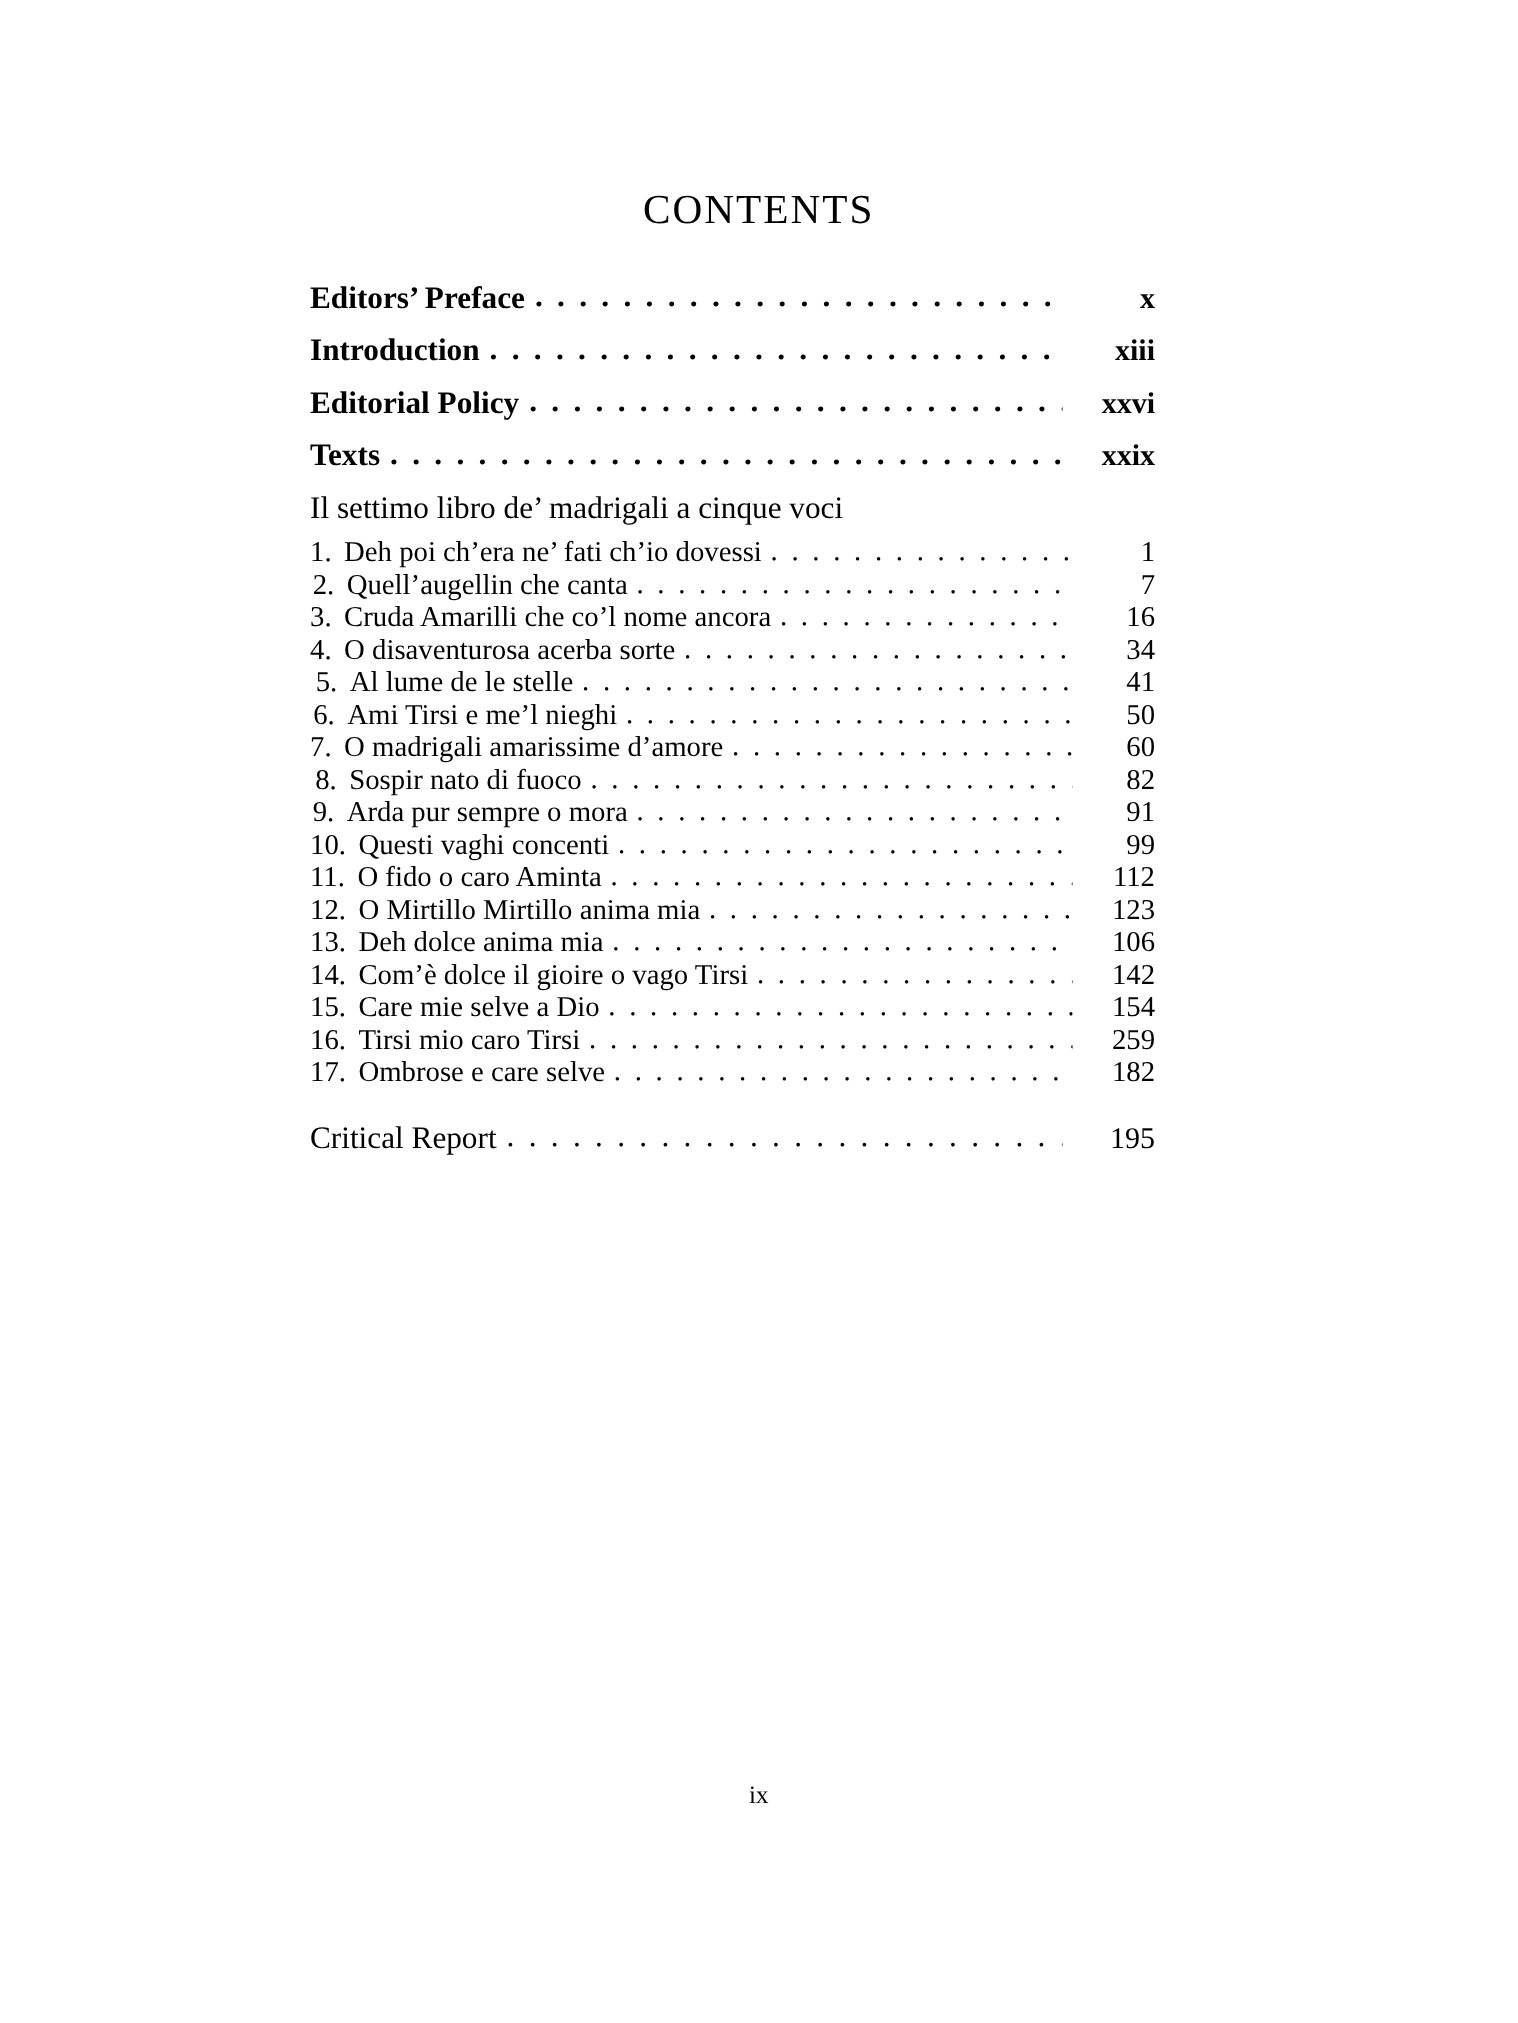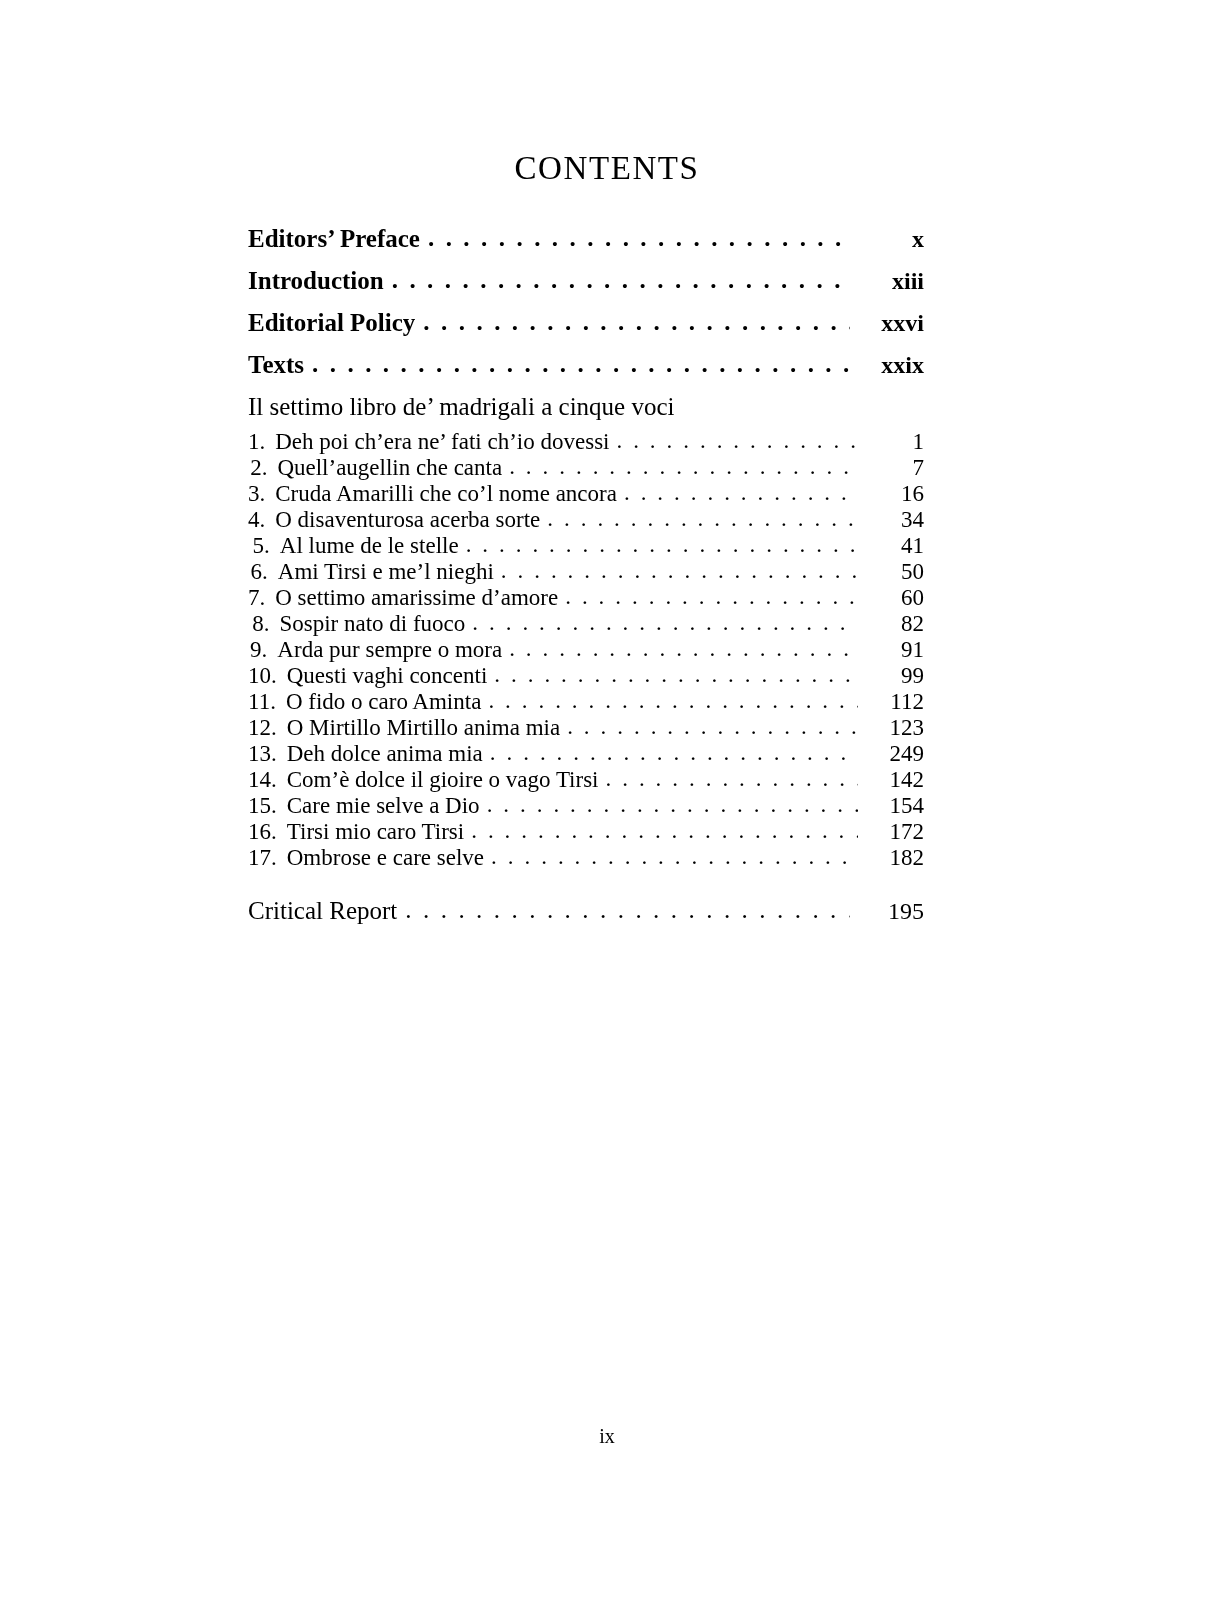--- a/index.html
+++ b/index.html
@@ -194,21 +194,21 @@
         <span class="mad-page">41</span>
       </li>
       <li class="mad-row">
         <span class="mad-num">6.</span>
         <span class="mad-title">Ami Tirsi e me’l nieghi</span>
         <span class="mad-leader">. . . . . . . . . . . . . . . . . . . . . . . . . . . . . . . . . . . . . . . . . . . . . . . . . . . . . . . . . . . . . . . . . . . . . . . . . . . .</span>
         <span class="mad-page">50</span>
       </li>
       <li class="mad-row">
         <span class="mad-num">7.</span>
-        <span class="mad-title">O settimo amarissime d’amore</span>
+        <span class="mad-title">O madrigali amarissime d’amore</span>
         <span class="mad-leader">. . . . . . . . . . . . . . . . . . . . . . . . . . . . . . . . . . . . . . . . . . . . . . . . . . . . . . . . . . . . . . . . . . . . . . . . . . . .</span>
         <span class="mad-page">60</span>
       </li>
       <li class="mad-row">
         <span class="mad-num">8.</span>
         <span class="mad-title">Sospir nato di fuoco</span>
         <span class="mad-leader">. . . . . . . . . . . . . . . . . . . . . . . . . . . . . . . . . . . . . . . . . . . . . . . . . . . . . . . . . . . . . . . . . . . . . . . . . . . .</span>
         <span class="mad-page">82</span>
       </li>
       <li class="mad-row">
@@ -232,39 +232,39 @@
       <li class="mad-row">
         <span class="mad-num">12.</span>
         <span class="mad-title">O Mirtillo Mirtillo anima mia</span>
         <span class="mad-leader">. . . . . . . . . . . . . . . . . . . . . . . . . . . . . . . . . . . . . . . . . . . . . . . . . . . . . . . . . . . . . . . . . . . . . . . . . . . .</span>
         <span class="mad-page">123</span>
       </li>
       <li class="mad-row">
         <span class="mad-num">13.</span>
         <span class="mad-title">Deh dolce anima mia</span>
         <span class="mad-leader">. . . . . . . . . . . . . . . . . . . . . . . . . . . . . . . . . . . . . . . . . . . . . . . . . . . . . . . . . . . . . . . . . . . . . . . . . . . .</span>
-        <span class="mad-page">249</span>
+        <span class="mad-page">106</span>
       </li>
       <li class="mad-row">
         <span class="mad-num">14.</span>
         <span class="mad-title">Com’è dolce il gioire o vago Tirsi</span>
         <span class="mad-leader">. . . . . . . . . . . . . . . . . . . . . . . . . . . . . . . . . . . . . . . . . . . . . . . . . . . . . . . . . . . . . . . . . . . . . . . . . . . .</span>
         <span class="mad-page">142</span>
       </li>
       <li class="mad-row">
         <span class="mad-num">15.</span>
         <span class="mad-title">Care mie selve a Dio</span>
         <span class="mad-leader">. . . . . . . . . . . . . . . . . . . . . . . . . . . . . . . . . . . . . . . . . . . . . . . . . . . . . . . . . . . . . . . . . . . . . . . . . . . .</span>
         <span class="mad-page">154</span>
       </li>
       <li class="mad-row">
         <span class="mad-num">16.</span>
         <span class="mad-title">Tirsi mio caro Tirsi</span>
         <span class="mad-leader">. . . . . . . . . . . . . . . . . . . . . . . . . . . . . . . . . . . . . . . . . . . . . . . . . . . . . . . . . . . . . . . . . . . . . . . . . . . .</span>
-        <span class="mad-page">172</span>
+        <span class="mad-page">259</span>
       </li>
       <li class="mad-row">
         <span class="mad-num">17.</span>
         <span class="mad-title">Ombrose e care selve</span>
         <span class="mad-leader">. . . . . . . . . . . . . . . . . . . . . . . . . . . . . . . . . . . . . . . . . . . . . . . . . . . . . . . . . . . . . . . . . . . . . . . . . . . .</span>
         <span class="mad-page">182</span>
       </li>
     </ul>
 
     <div class="cr-row">

